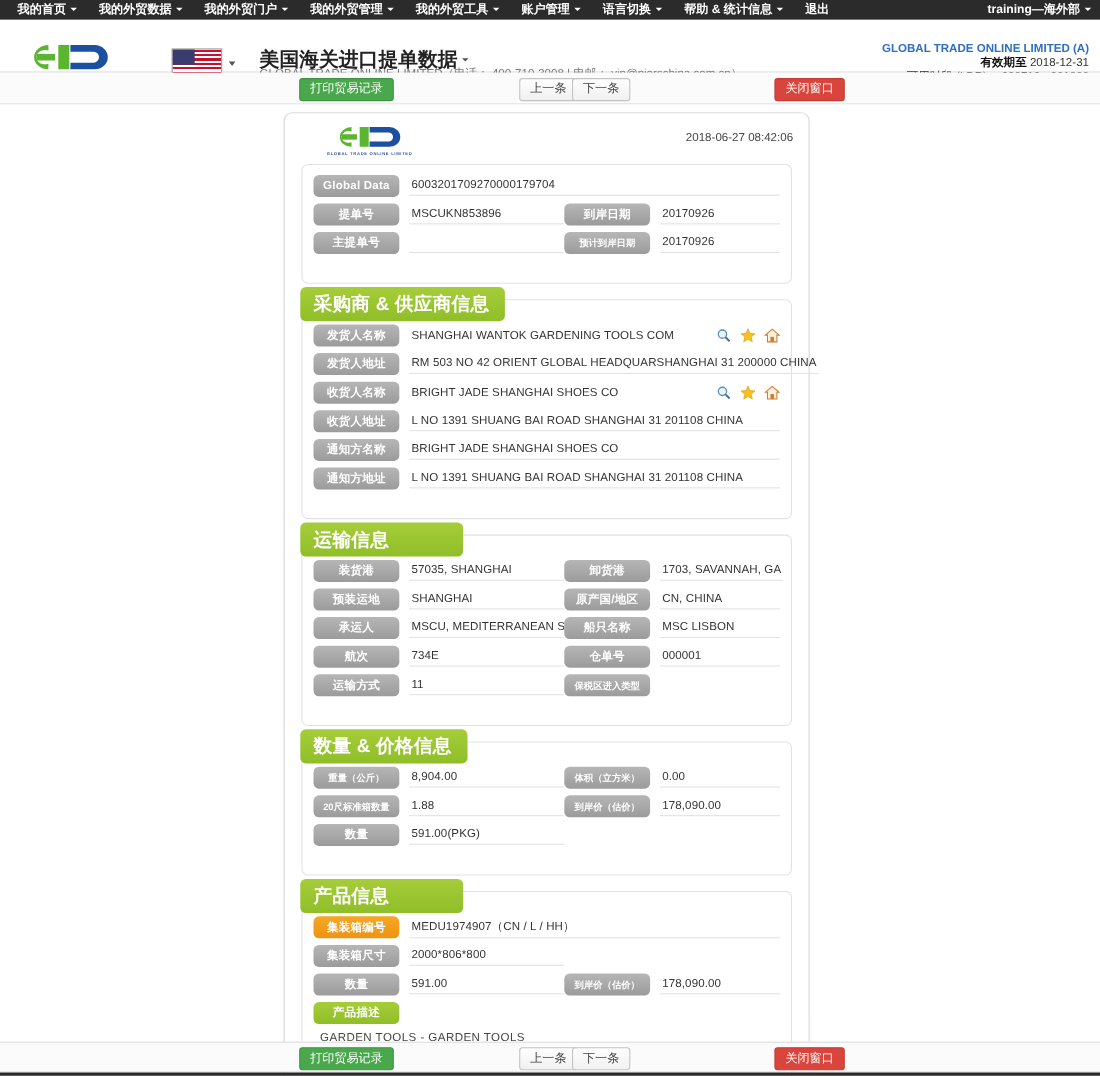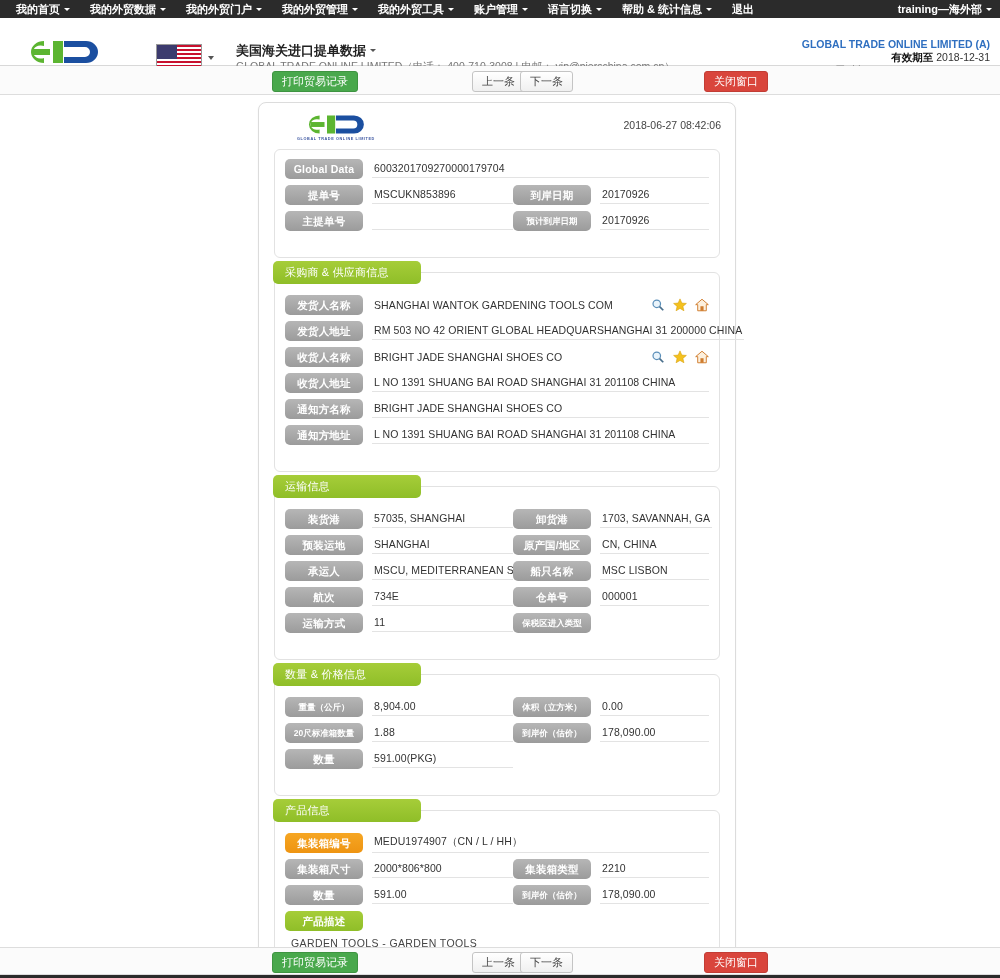--- a/index.html
+++ b/index.html
@@ -92,21 +92,21 @@
     position: absolute;
     left: 208px; top: 38px;
     width: 0; height: 0;
     border-left: 3px solid transparent;
     border-right: 3px solid transparent;
     border-top: 4px solid #555;
   }
   .hdr-title {
     position: absolute;
     left: 236px; top: 24px;
-    font-size: 13px;
+    font-size: 18px;
     font-weight: bold;
     color: #222;
   }
   .hdr-title .caret { border-top-color: #555; }
   .hdr-sub {
     position: absolute;
     left: 236px; top: 42px;
     font-size: 10.5px;
     color: #777;
     white-space: nowrap;
@@ -203,22 +203,22 @@
     border-radius: 6px;
     background: #ffffff;
     padding: 9px 10px 24px 10px;
   }
   .panel.titled { margin-top: 14px; padding-top: 22px; }
   .panel-title {
     position: absolute;
     left: -2px; top: -12px;
     background: linear-gradient(#a6cd39, #8fbe28);
     color: #ffffff;
-    font-size: 11px;
-    font-weight: normal;
+    font-size: 17px;
+    font-weight: bold;
     padding: 4px 14px 4px 12px;
     border-radius: 5px;
     min-width: 148px;
     box-sizing: border-box;
     letter-spacing: 0.2px;
   }
 
   .row {
     display: flex;
     align-items: center;
@@ -577,24 +577,20 @@
           <div class="tag orange">集装箱编号</div>
           <div class="val">MEDU1974907（CN / L / HH）</div>
         </div>
       </div>
 
       <div class="row">
         <div class="cell c-left">
           <div class="tag">集装箱尺寸</div>
           <div class="val">2000*806*800</div>
         </div>
-        <div class="cell c-right">
-          <div class="tag">集装箱类型</div>
-          <div class="val">2210</div>
-        </div>
       </div>
 
       <div class="row">
         <div class="cell c-left">
           <div class="tag">数量</div>
           <div class="val">591.00</div>
         </div>
         <div class="cell c-right">
           <div class="tag narrowtext">到岸价（估价）</div>
           <div class="val">178,090.00</div>

